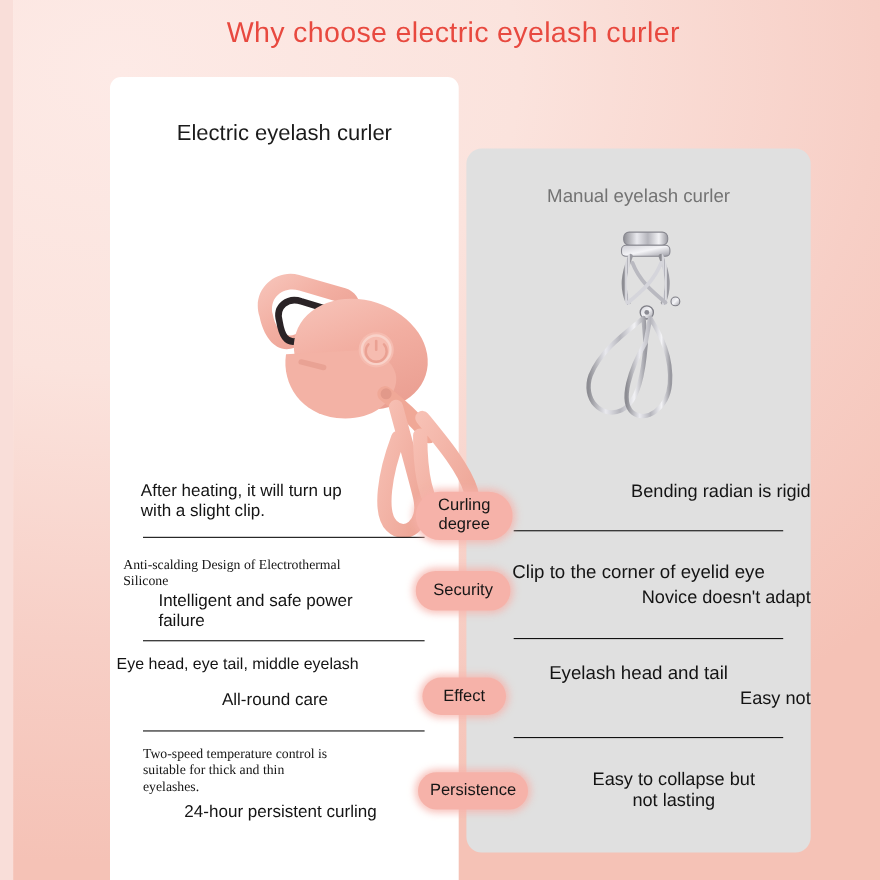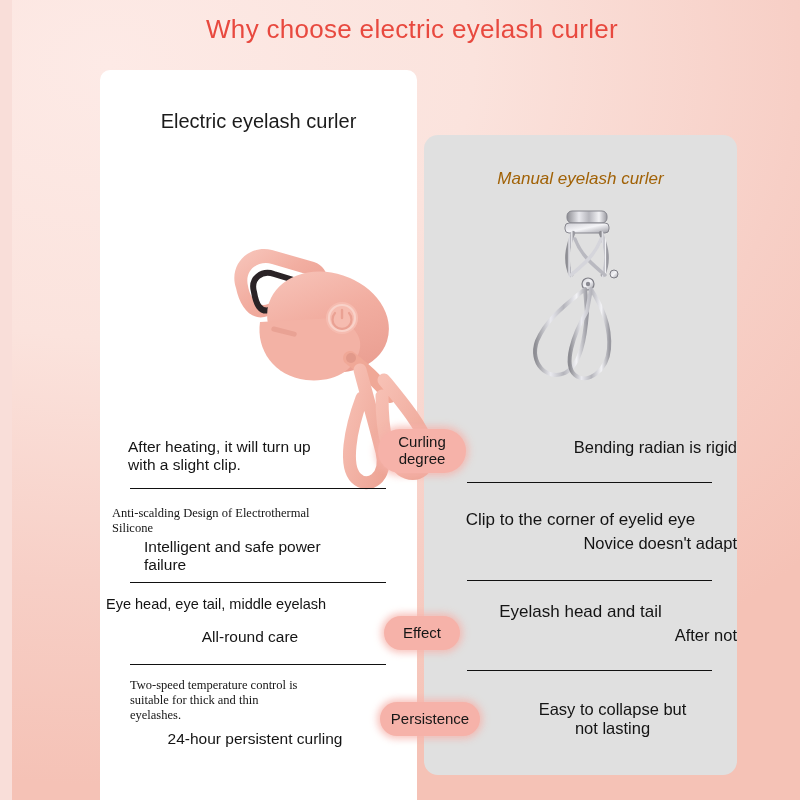--- a/index.html
+++ b/index.html
@@ -29,21 +29,21 @@
   .card-left{
     position:absolute;left:88px;top:70px;width:317px;height:780px;
     background:#ffffff;border-radius:10px;
   }
   .card-left-title{
     position:absolute;left:0;right:0;top:40px;text-align:center;
     font-size:20px;color:#1b1b1b;
   }
   .card-right-title{
     position:absolute;left:0;right:0;top:34px;text-align:center;
-    font-size:17px;color:#a16207;font-style:italic;
+    font-size:17px;color:#737373;
   }
   
   .art-electric{position:absolute;left:110px;top:160px;width:270px;height:270px;}
   .art-manual{position:absolute;left:85px;top:70px;width:150px;height:190px;}
 
   
   .rows-left{position:absolute;left:88px;top:430px;width:317px;height:340px;}
   .rows-right{position:absolute;left:412px;top:430px;width:313px;height:345px;}
   .row{position:absolute;left:0;width:100%;}
   .sep{position:absolute;height:0;border-top:1.6px solid #111;}
@@ -191,29 +191,30 @@
     </div>
 
     <div class="row" style="top:72px;">
       <div class="txt r-small" style="left:0;top:8px;white-space:pre-line;">Clip to the corner of eyelid eye</div>
       <div class="txt r-big" style="left:0;top:32px;white-space:pre-line;">Novice doesn't adapt</div>
       <div class="sep sep-r" style="top:78px;"></div>
     </div>
 
     <div class="row" style="top:162px;">
       <div class="txt r-small" style="left:0;top:10px;white-space:pre-line;">Eyelash head and tail</div>
-      <div class="txt r-big" style="left:0;top:34px;white-space:pre-line;">After not</div>
+      <div class="txt r-big" style="left:0;top:34px;white-space:pre-line;">Easy not</div>
       <div class="sep sep-r" style="top:78px;"></div>
     </div>
 
     <div class="row" style="top:262px;">
       <div class="txt r-big" style="left:0;top:8px;text-align:center;padding-left:64px;box-sizing:border-box;white-space:pre-line;">Easy to collapse but
 not lasting</div>
     </div>
   </div>
 
   <div class="badges">
-    <div class="badge" style="left:366px;top:429px;width:88px;height:44px;">Curling degree</div>
+    <div class="badge" style="left:366px;top:447px;width:88px;height:44px;">Curling degree</div>
+    <div class="badge" style="left:366px;top:519px;width:86px;height:36px;">Security</div>
     <div class="badge" style="left:372px;top:616px;width:76px;height:34px;">Effect</div>
     <div class="badge" style="left:368px;top:702px;width:100px;height:34px;">Persistence</div>
   </div>
 
 </div>
 
 </body></html>

